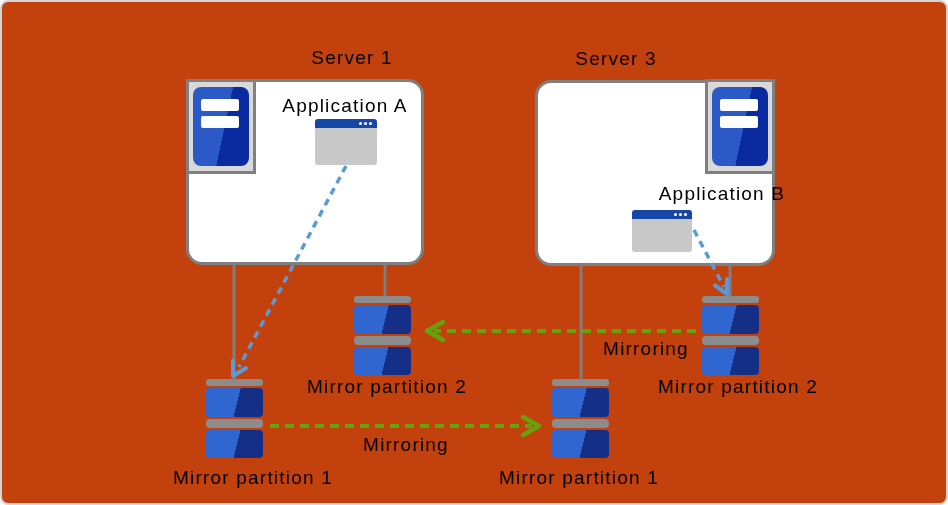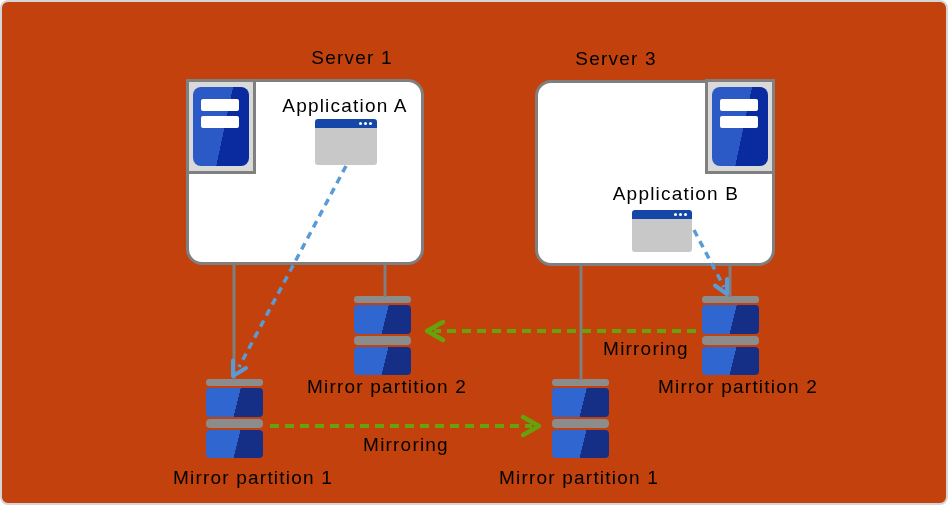--- a/index.html
+++ b/index.html
@@ -89,21 +89,21 @@
     font-size:19px;
     letter-spacing:1.2px;
     line-height:22px;
     color:#000;
     white-space:nowrap;
     z-index:5;
   }
   #server1-title{left:350px;top:45px;}
   #server2-title{left:614px;top:46px;}
   #appA-label{left:343px;top:93px;}
-  #appB-label{left:674px;top:181px;}
+  #appB-label{left:720px;top:181px;}
   #mp2-left-label{left:385px;top:374px;}
   #mp1-left-label{left:251px;top:465px;}
   #mp2-right-label{left:736px;top:374px;}
   #mp1-right-label{left:577px;top:465px;}
   #mirroring-top-label{left:644px;top:336px;}
   #mirroring-bottom-label{left:404px;top:432px;}
 </style>
 </head>
 <body>
 

